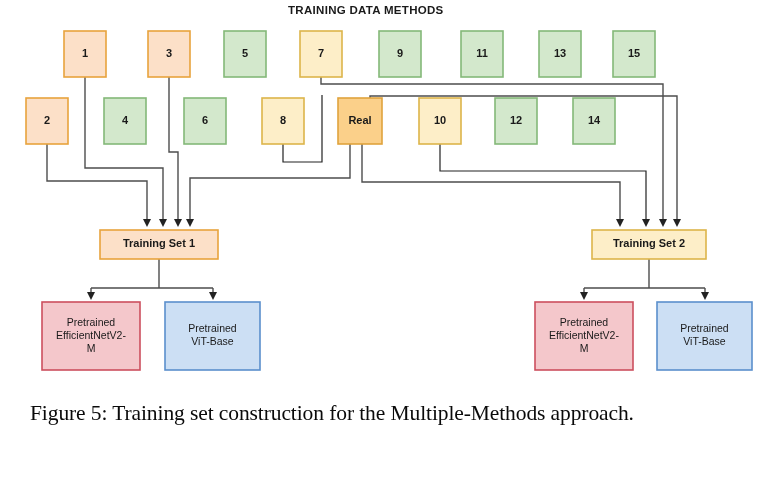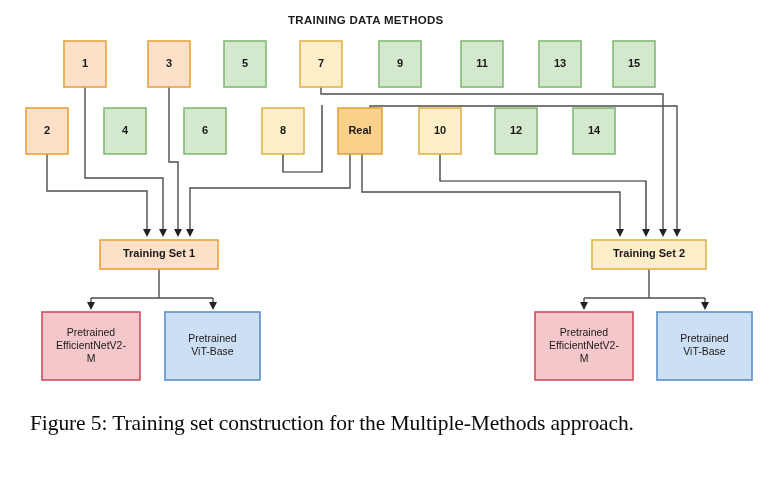--- a/index.html
+++ b/index.html
@@ -10,21 +10,21 @@
   }
   body {
     width: 777px;
     height: 477px;
     position: relative;
     font-family: "Liberation Sans", sans-serif;
     overflow: hidden;
   }
   #figure-root {
     position: absolute;
-    left: 0; top: 10px;
+    left: 0; top: 0;
     width: 777px;
     height: 457px;
   }
   #diagram-svg {
     position: absolute;
     left: 0; top: 0;
     width: 777px;
     height: 392px;
     display: block;
   }

